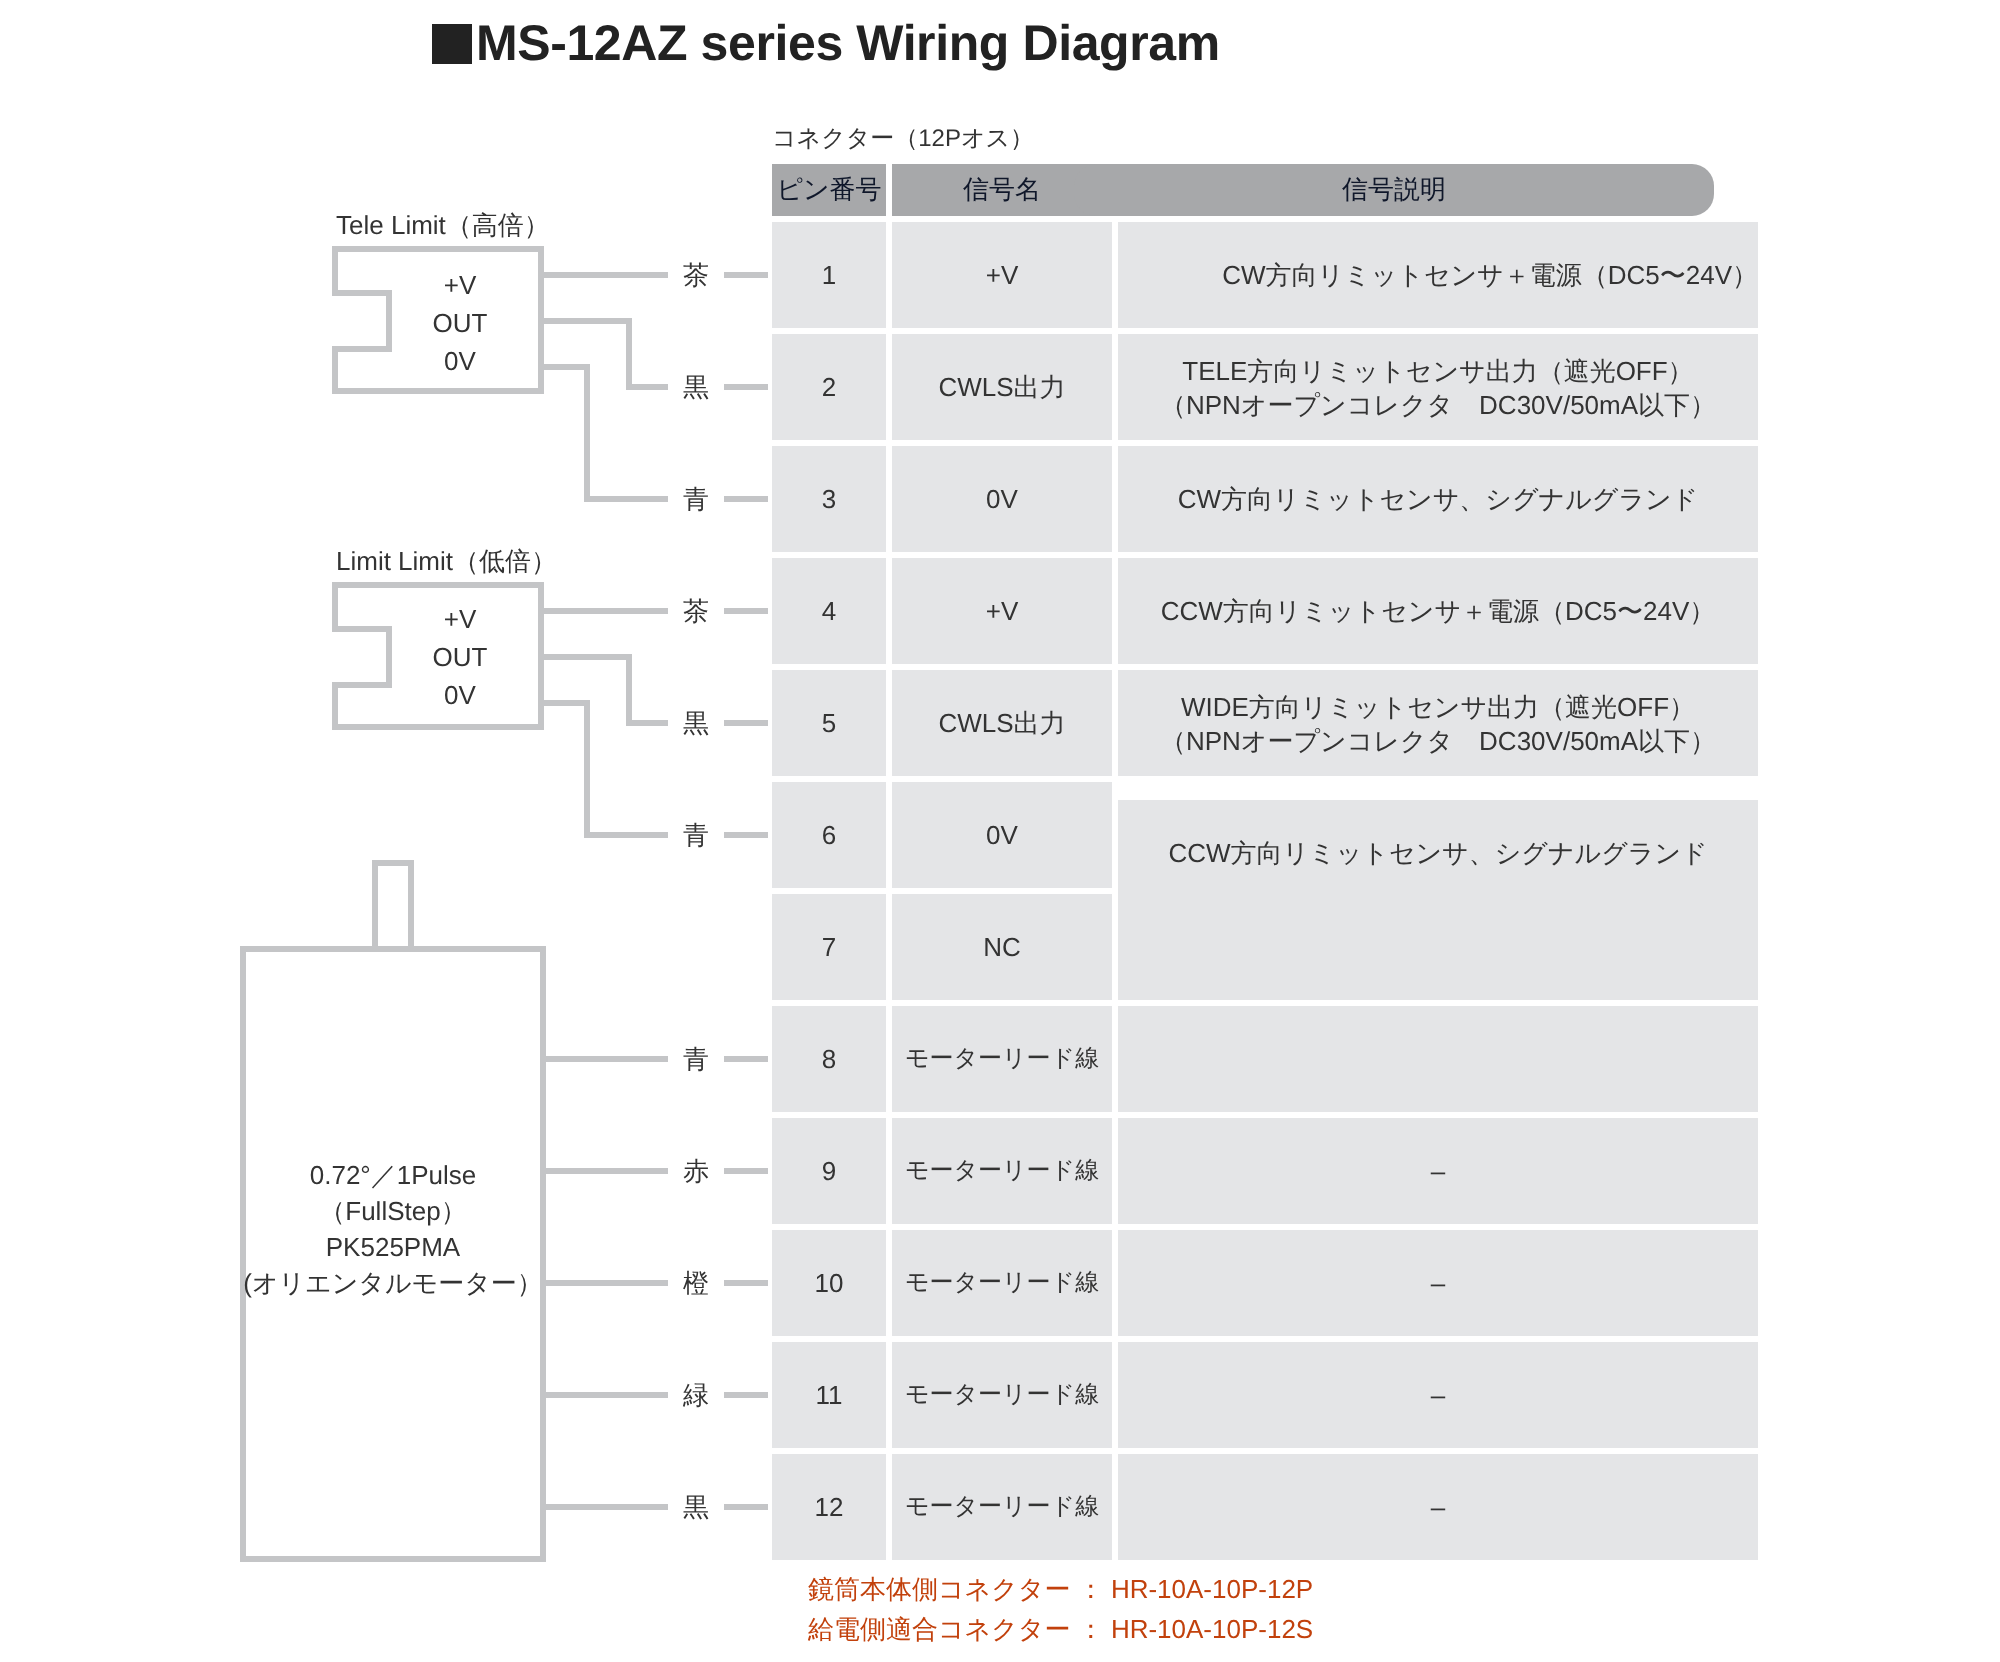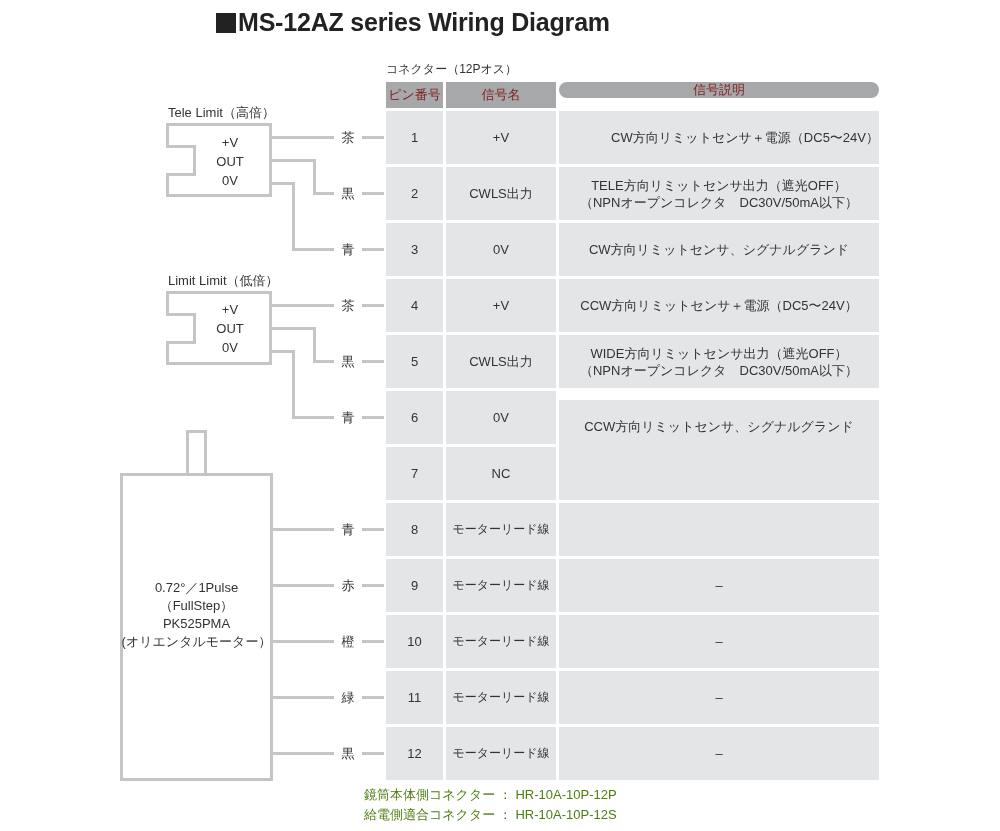--- a/index.html
+++ b/index.html
@@ -4,41 +4,41 @@
 <style>
   html, body { margin:0; padding:0; background:#ffffff; }
   body { width:1000px; height:831px; position:relative; overflow:hidden;
          font-family:"Liberation Sans","DejaVu Sans",sans-serif; color:#333; }
   .abs { position:absolute; }
   .title { left:172px; top:8px; font-size:25px; font-weight:bold; color:#222; letter-spacing:-0.2px; white-space:nowrap;padding-left:44px; }
   .title .sq { display:inline-block; width:20px; height:20px; background:#222; vertical-align:-2px; margin-right:2px; }
   .conn-label { left:386px; top:61px; font-size:12px; color:#333; white-space:nowrap; }
   .cell { position:absolute; background:#e4e5e7; display:flex; align-items:center; justify-content:center; text-align:center;
           font-size:13px; color:#333; line-height:17px; }
-  .hcell { position:absolute; background:#a7a8aa; display:flex; align-items:center; justify-content:center; font-size:13px; color:#7f1d1d; }
+  .hcell { position:absolute; background:#a7a8aa; display:flex; align-items:center; justify-content:center; font-size:13px; color:#0f172a; }
   .sm { font-size:12px; }
   .box { position:absolute; border:3px solid #c4c5c7; background:#fff; box-sizing:border-box; }
   .line { position:absolute; background:#c4c5c7; }
   .wire-lbl { position:absolute; font-size:13px; color:#333; width:20px; text-align:center; }
   .sensor-lbl { position:absolute; font-size:13px; color:#333; white-space:nowrap; }
   .sensor-txt { position:absolute; font-size:13px; color:#333; text-align:center; line-height:19px; }
   .motor-txt { position:absolute; font-size:13px; color:#333; text-align:center; line-height:18px; }
-  .footer { left:364px; font-size:13px; color:#4d7c0f; white-space:nowrap; }
+  .footer { left:404px; font-size:13px; color:#c2410c; white-space:nowrap; }
 </style>
 </head>
 <body>
 
 <div class="abs title"><span class="sq"></span><span>MS-12AZ series Wiring Diagram</span></div>
 
 <div class="abs conn-label">コネクター（12Pオス）</div>
 
 <div>
   <div class="hcell" style="left:386px;top:82px;width:57px;height:26px;">ピン番号</div>
   <div class="hcell" style="left:446px;top:82px;width:110px;height:26px;">信号名</div>
-  <div class="hcell" style="left:559px;top:82px;width:320px;height:16px;border-radius:11px;">信号説明</div>
+  <div class="hcell" style="left:537px;top:82px;width:320px;height:26px;border-radius:11px;">信号説明</div>
 
   <div>
     <div class="cell" style="left:386px;top:111px;width:57px;height:53px;">1</div>
     <div class="cell" style="left:446px;top:111px;width:110px;height:53px;">+V</div>
     <div class="cell" style="left:559px;top:111px;width:320px;height:53px;flex-direction:column;align-items:flex-end;">
         <span>CW方向リミットセンサ＋電源（DC5〜24V）</span>
       </div>
   </div>
   <div>
     <div class="cell" style="left:386px;top:167px;width:57px;height:53px;">2</div>

